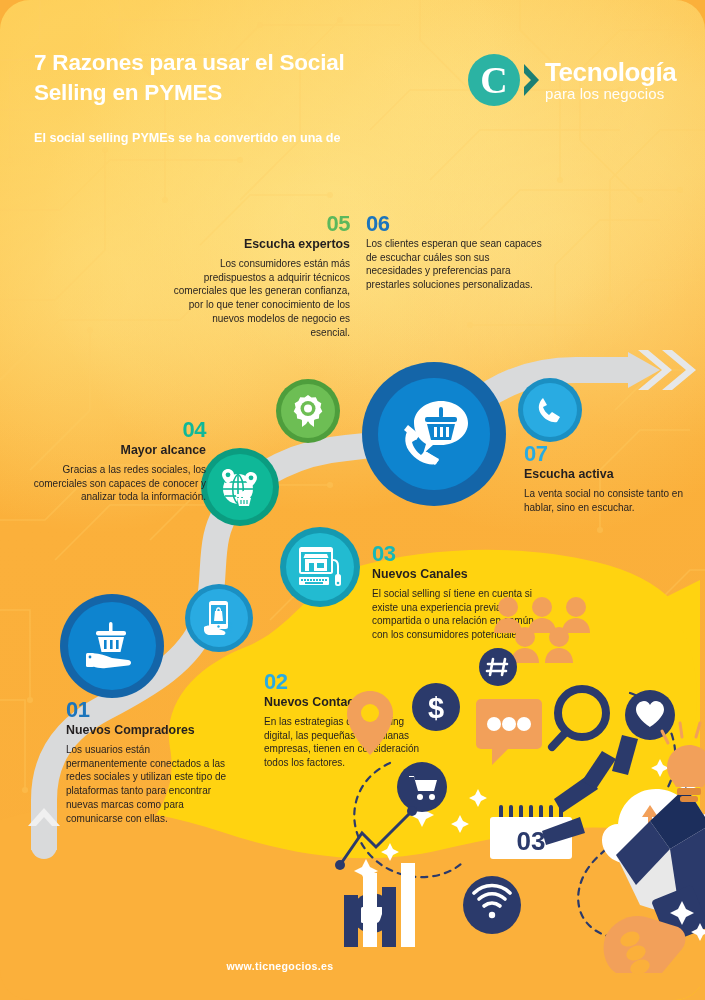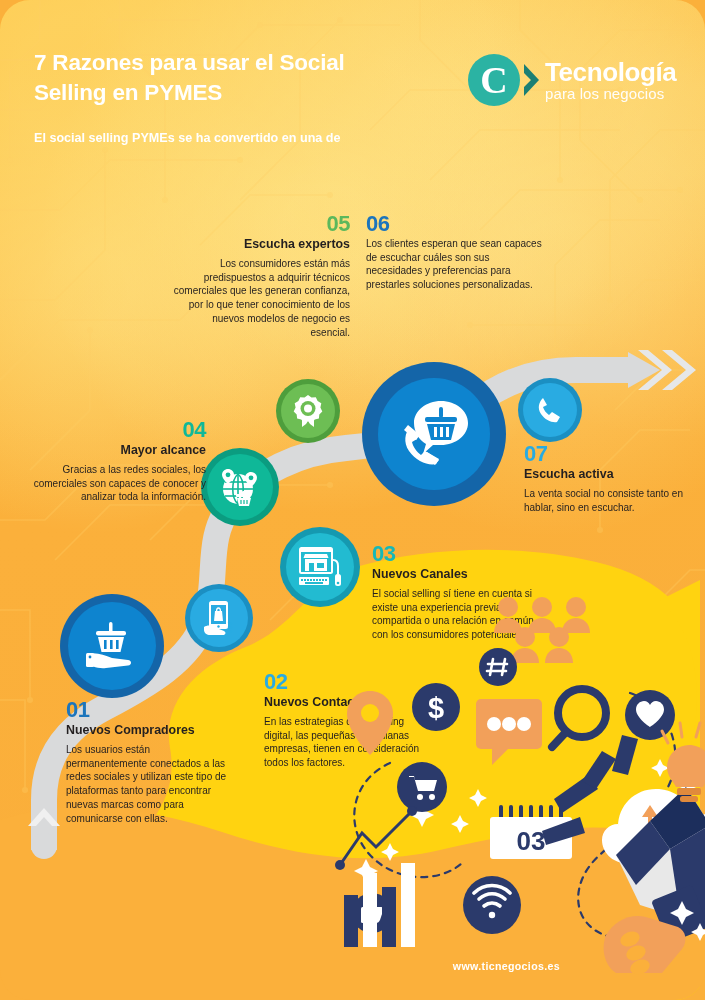--- a/index.html
+++ b/index.html
@@ -52,21 +52,21 @@
   .al{text-align:left;}
 
   
   .ic{position:absolute;border-radius:50%;display:flex;align-items:center;justify-content:center;}
   .ic svg{display:block;}
 
   
   .illus{position:absolute;left:330px;top:575px;width:375px;height:400px;}
 
   
-  .footer{position:absolute;left:0;top:960px;width:560px;text-align:right;
+  .footer{position:absolute;left:0;top:960px;width:560px;text-align:center;
     color:#fff;font-size:10.6px;font-weight:bold;letter-spacing:.35px;}
 </style>
 </head>
 <body>
 
 <div class="stage">
 
   <div class="bg-base"></div>
 
   <svg class="circuit" viewBox="0 0 705 1000">

